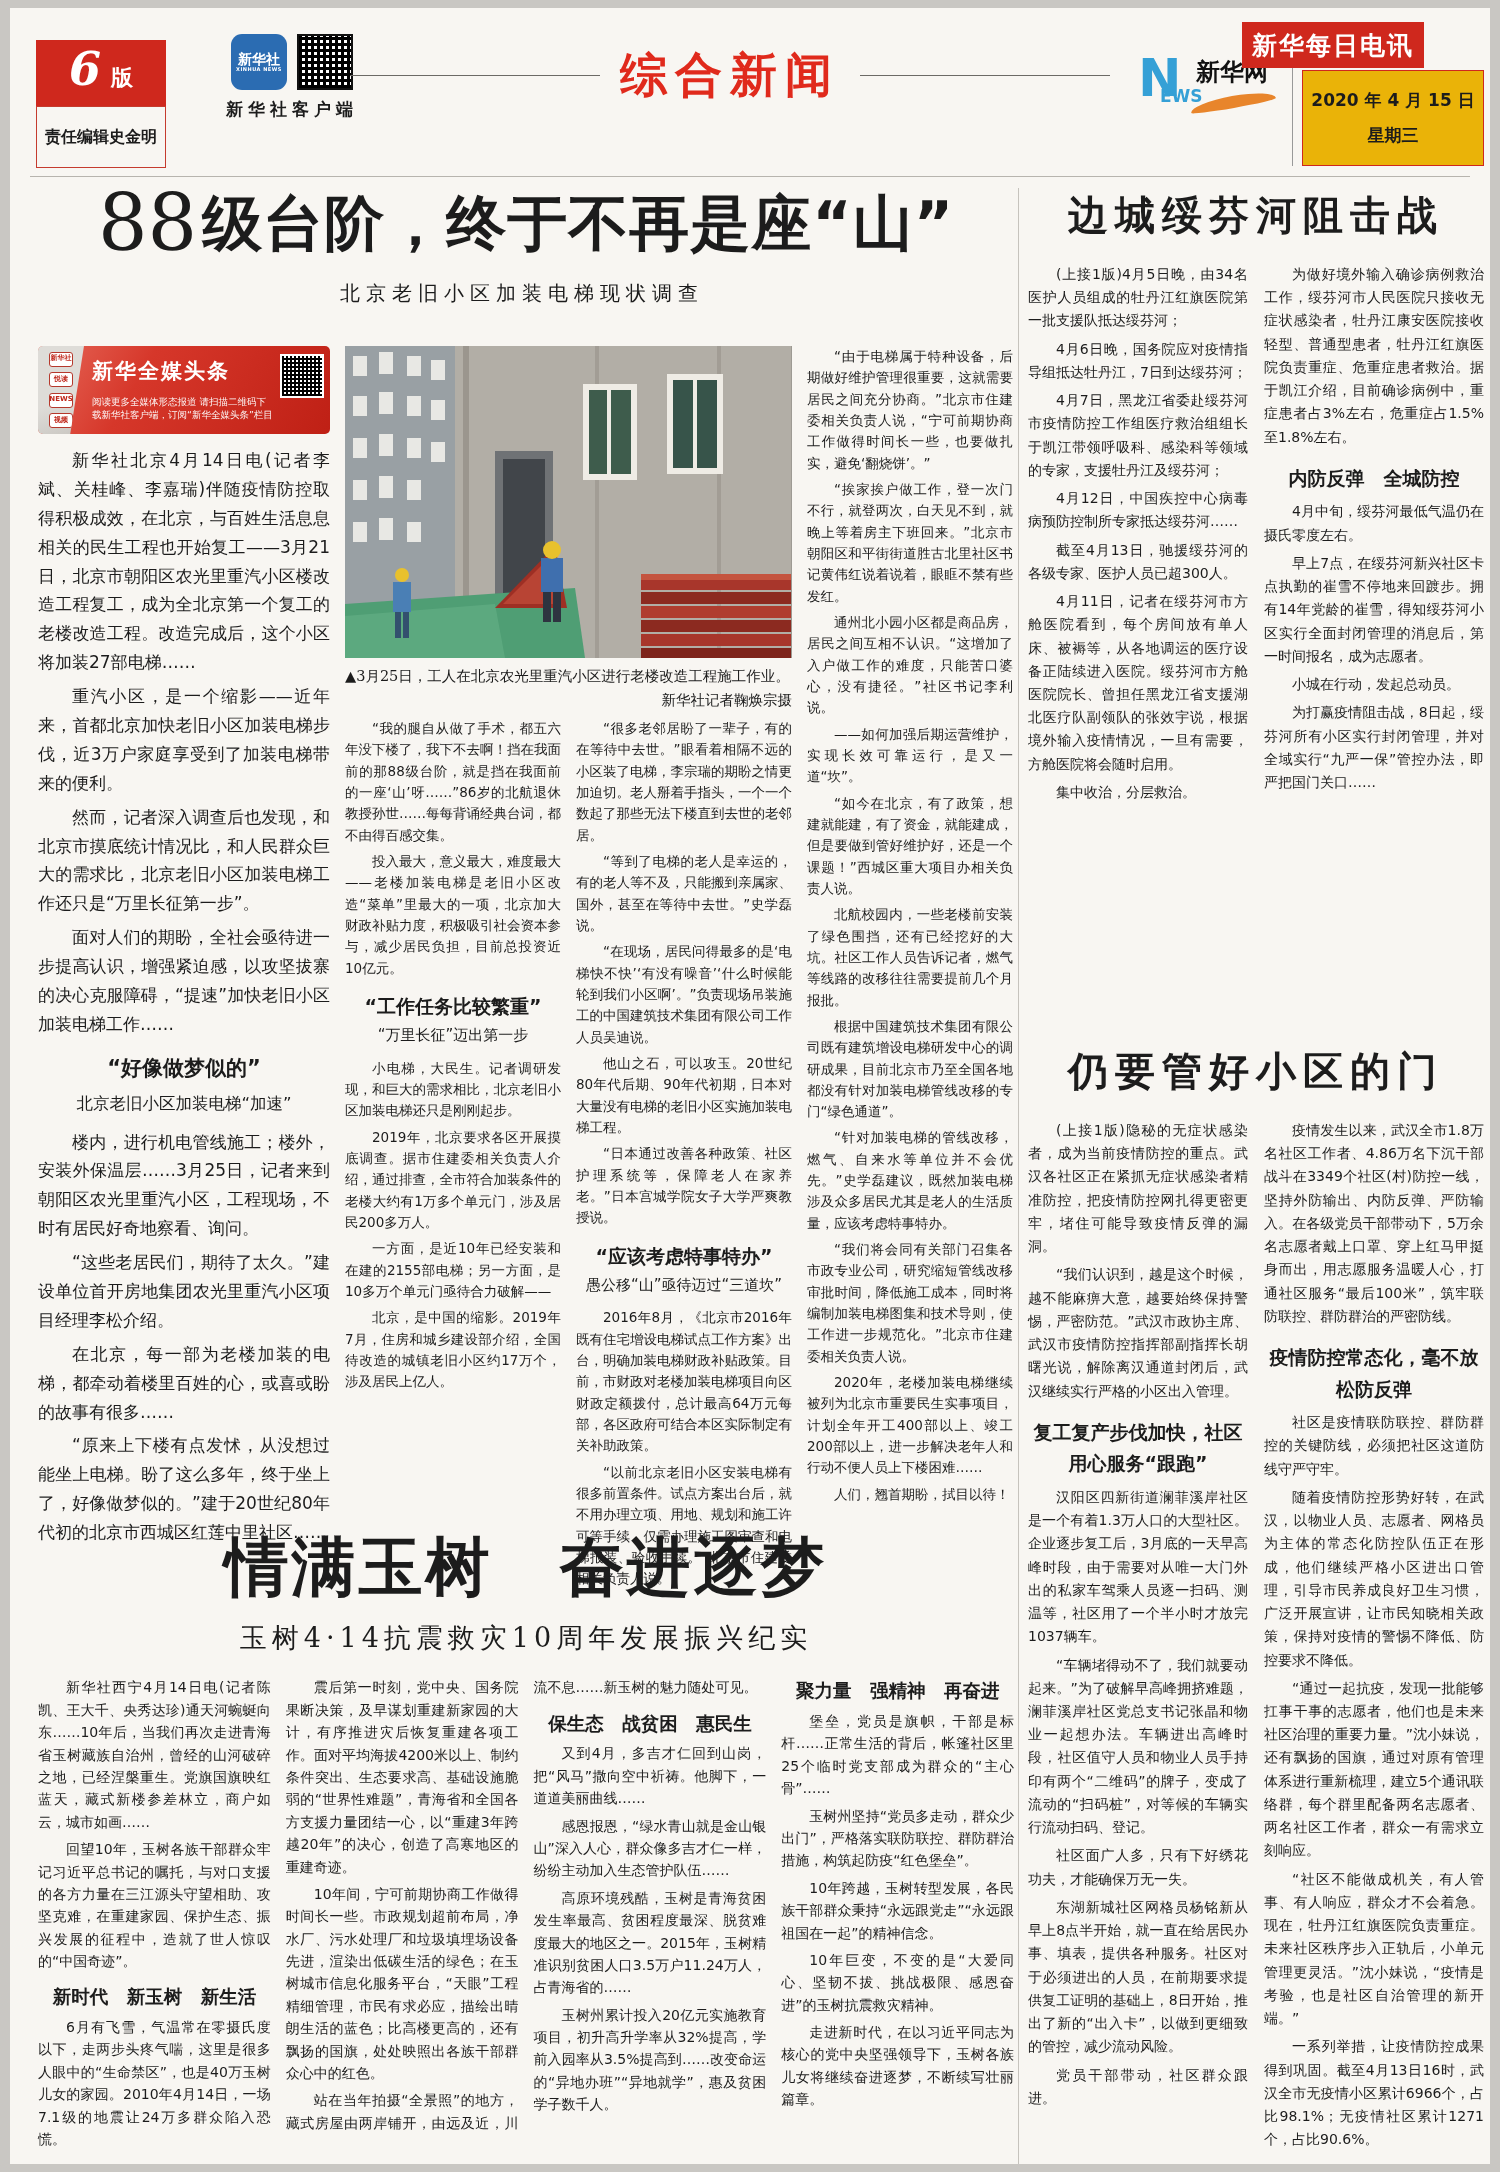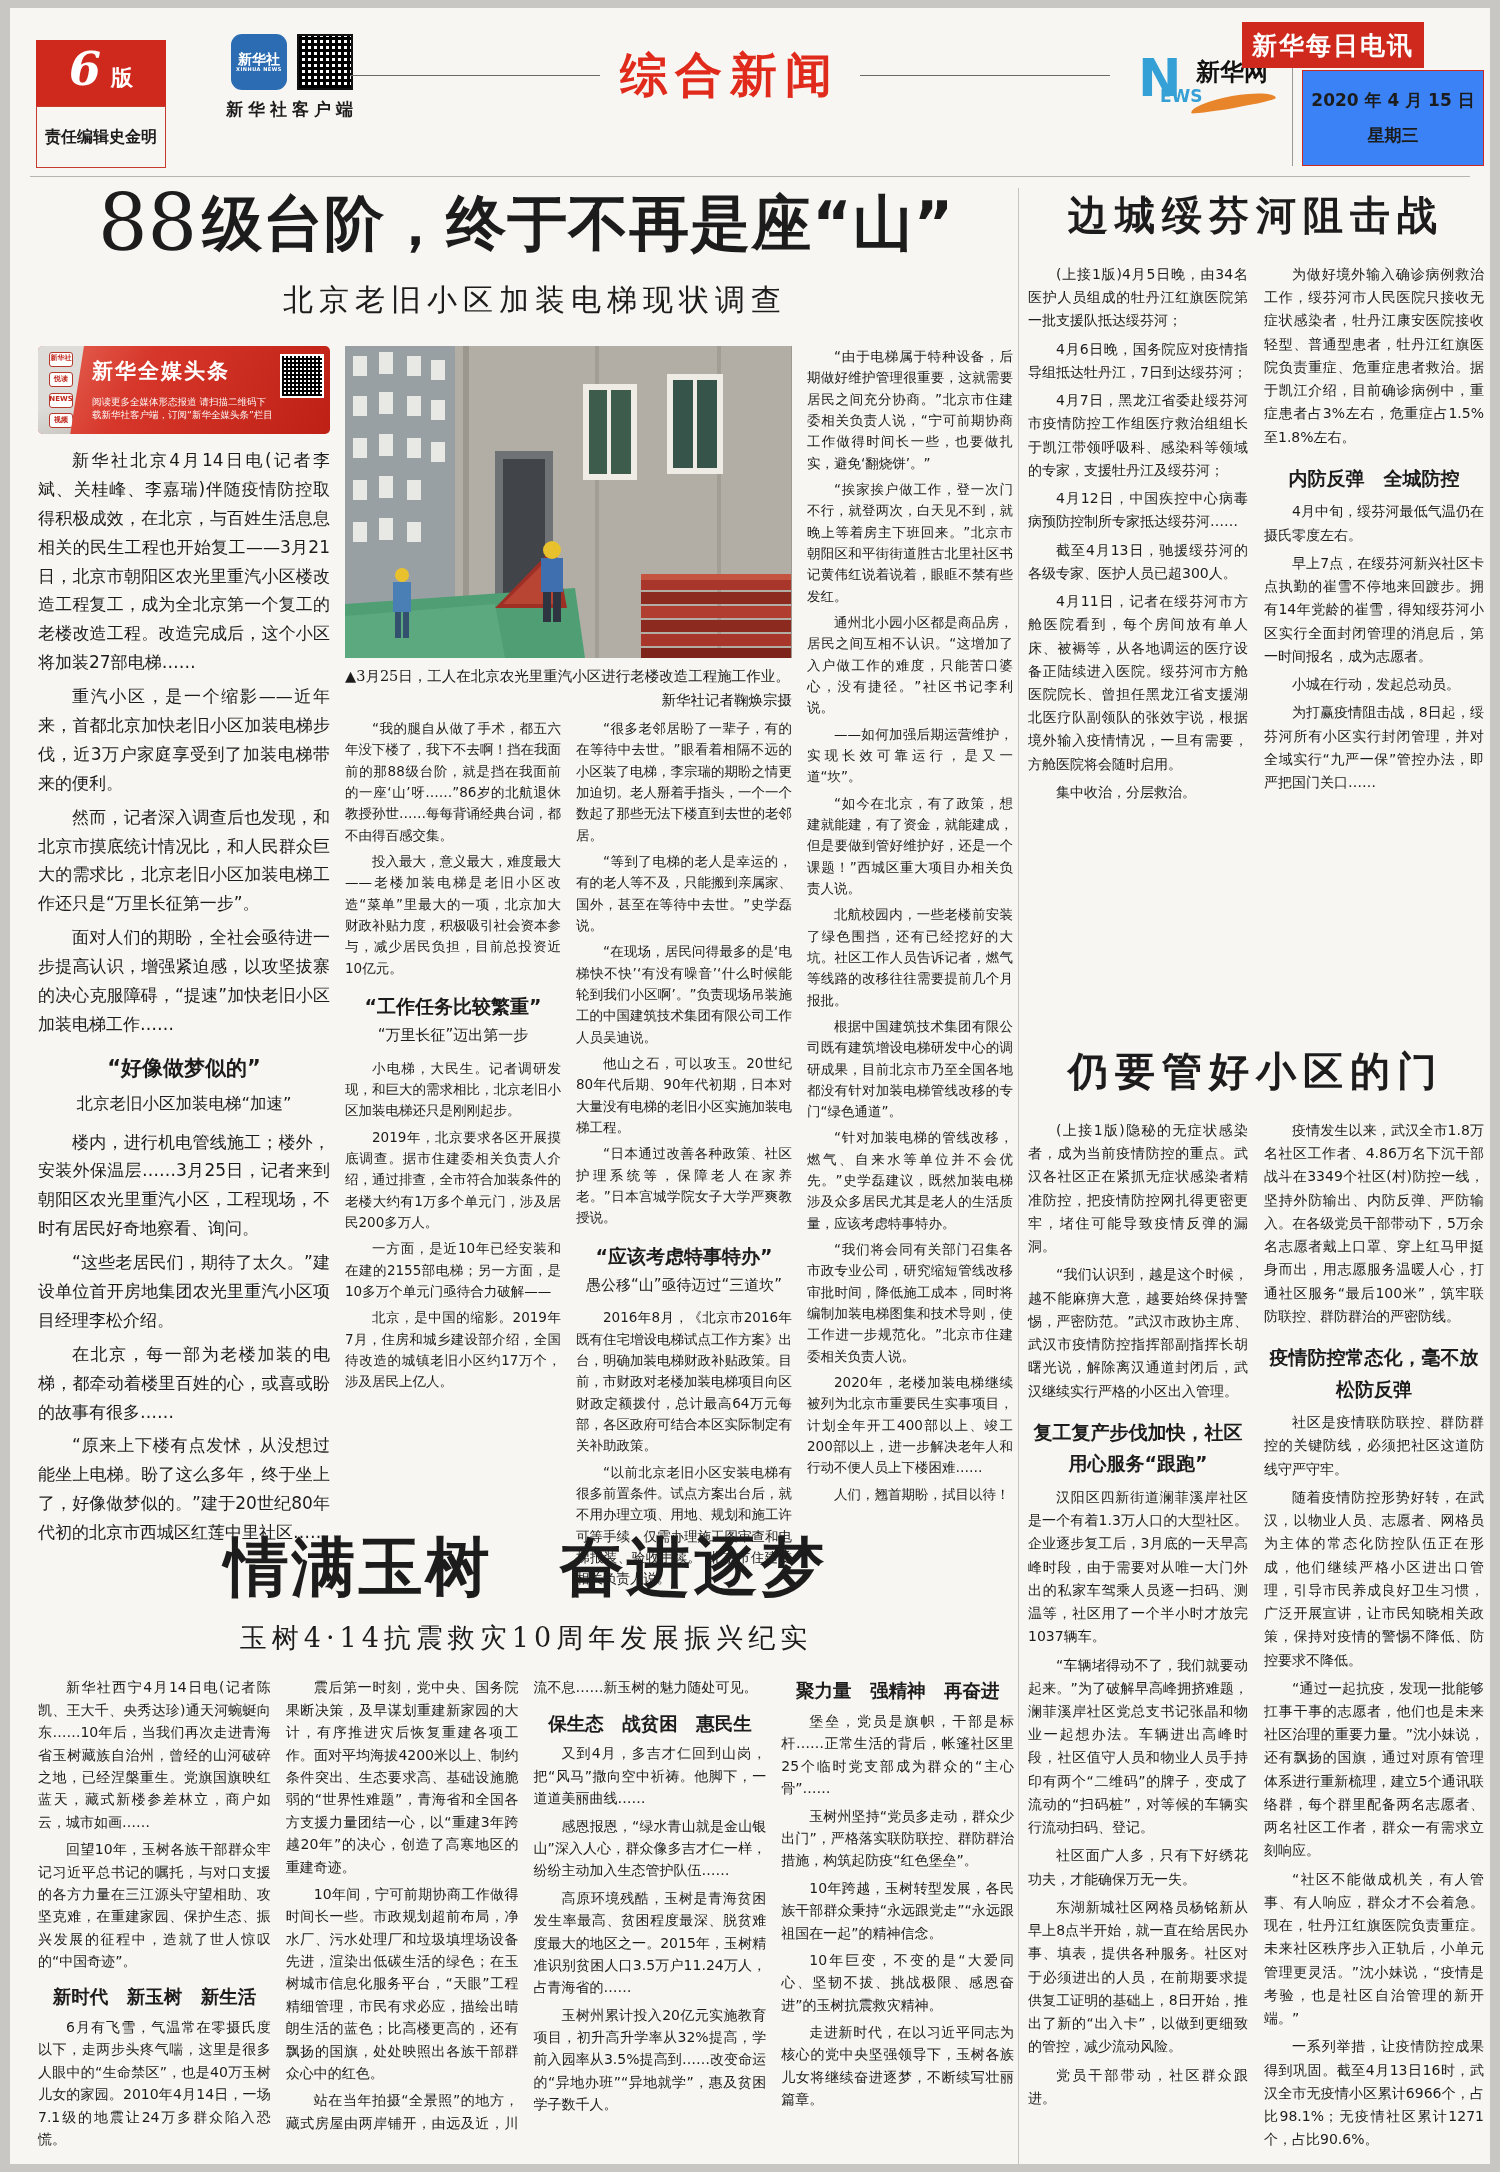--- a/index.html
+++ b/index.html
@@ -33,31 +33,31 @@
   .sectitle{font-size:47px;font-weight:900;color:#e02a1c;letter-spacing:8px;white-space:nowrap;}
   .newslogo{position:absolute;left:1128px;top:44px;width:150px;height:70px;}
   .nl-n{position:absolute;left:0;top:0;font-size:52px;font-weight:900;color:#35a0d6;line-height:1;}
   .nl-ews{position:absolute;left:22px;top:34px;font-size:17px;font-weight:900;color:#35a0d6;}
   .nl-cn{position:absolute;left:58px;top:4px;font-size:24px;font-weight:900;color:#111;}
   .nl-swoosh{position:absolute;left:52px;top:44px;width:86px;height:12px;background:#e8852b;
     border-radius:100% 100% 100% 100%/160% 160% 40% 40%;transform:rotate(-10deg);}
   .mast{position:absolute;left:1232px;top:14px;width:182px;height:46px;background:#cf281d;color:#fff;
     display:flex;align-items:center;justify-content:center;font-family:"DejaVu Serif",serif;
     font-size:25px;font-weight:700;letter-spacing:2px;}
-  .dateb{position:absolute;left:1292px;top:62px;width:182px;height:96px;border:1px solid #cf281d;background:#3b82f6;
+  .dateb{position:absolute;left:1292px;top:62px;width:182px;height:96px;border:1px solid #cf281d;background:#eab308;
     display:flex;flex-direction:column;align-items:center;justify-content:center;gap:12px;font-size:17px;font-weight:600;}
   .vline-hdr{position:absolute;left:1282px;top:30px;width:1px;height:128px;background:#999;}
   .hdrline{position:absolute;left:20px;top:168px;width:1440px;height:1px;background:#b7b4ae;}
 
   
   .lead-head{position:absolute;left:30px;top:176px;width:972px;text-align:center;white-space:nowrap;}
   .lead-head .num{font-family:"DejaVu Serif",serif;font-size:78px;line-height:1;vertical-align:-6px;}
   .lead-head .txt{font-size:60px;font-weight:900;letter-spacing:1px;margin-top:44px;}
-  .lead-sub{position:absolute;left:39px;top:272px;width:972px;text-align:center;
-    font-family:"DejaVu Serif","Liberation Serif",serif;font-size:30px;letter-spacing:6px;}
+  .lead-sub{position:absolute;left:26px;top:272px;width:972px;text-align:center;
+    font-family:"DejaVu Serif","Liberation Serif",serif;font-size:20px;letter-spacing:6px;}
   .lead-body{position:absolute;left:28px;top:338px;width:976px;height:1168px;
     display:grid;grid-template-columns:292px 216px 216px 206px;grid-template-rows:372px 1fr;column-gap:15px;}
   .lb-col1{grid-column:1;grid-row:1/3;font-size:17px;line-height:1.7;}
   .lb-photo{grid-column:2/4;grid-row:1;}
   .lb-col2{grid-column:2;grid-row:2;}
   .lb-col3{grid-column:3;grid-row:2;}
   .lb-col4{grid-column:4;grid-row:1/3;}
   .lb-col2,.lb-col3,.lb-col4{font-size:13.5px;line-height:1.58;}
   .p{text-indent:2em;text-align:justify;margin:0 0 5px;}
   .s1{font-weight:700;text-align:center;font-size:19px;margin:12px 0 3px;text-indent:0;}

